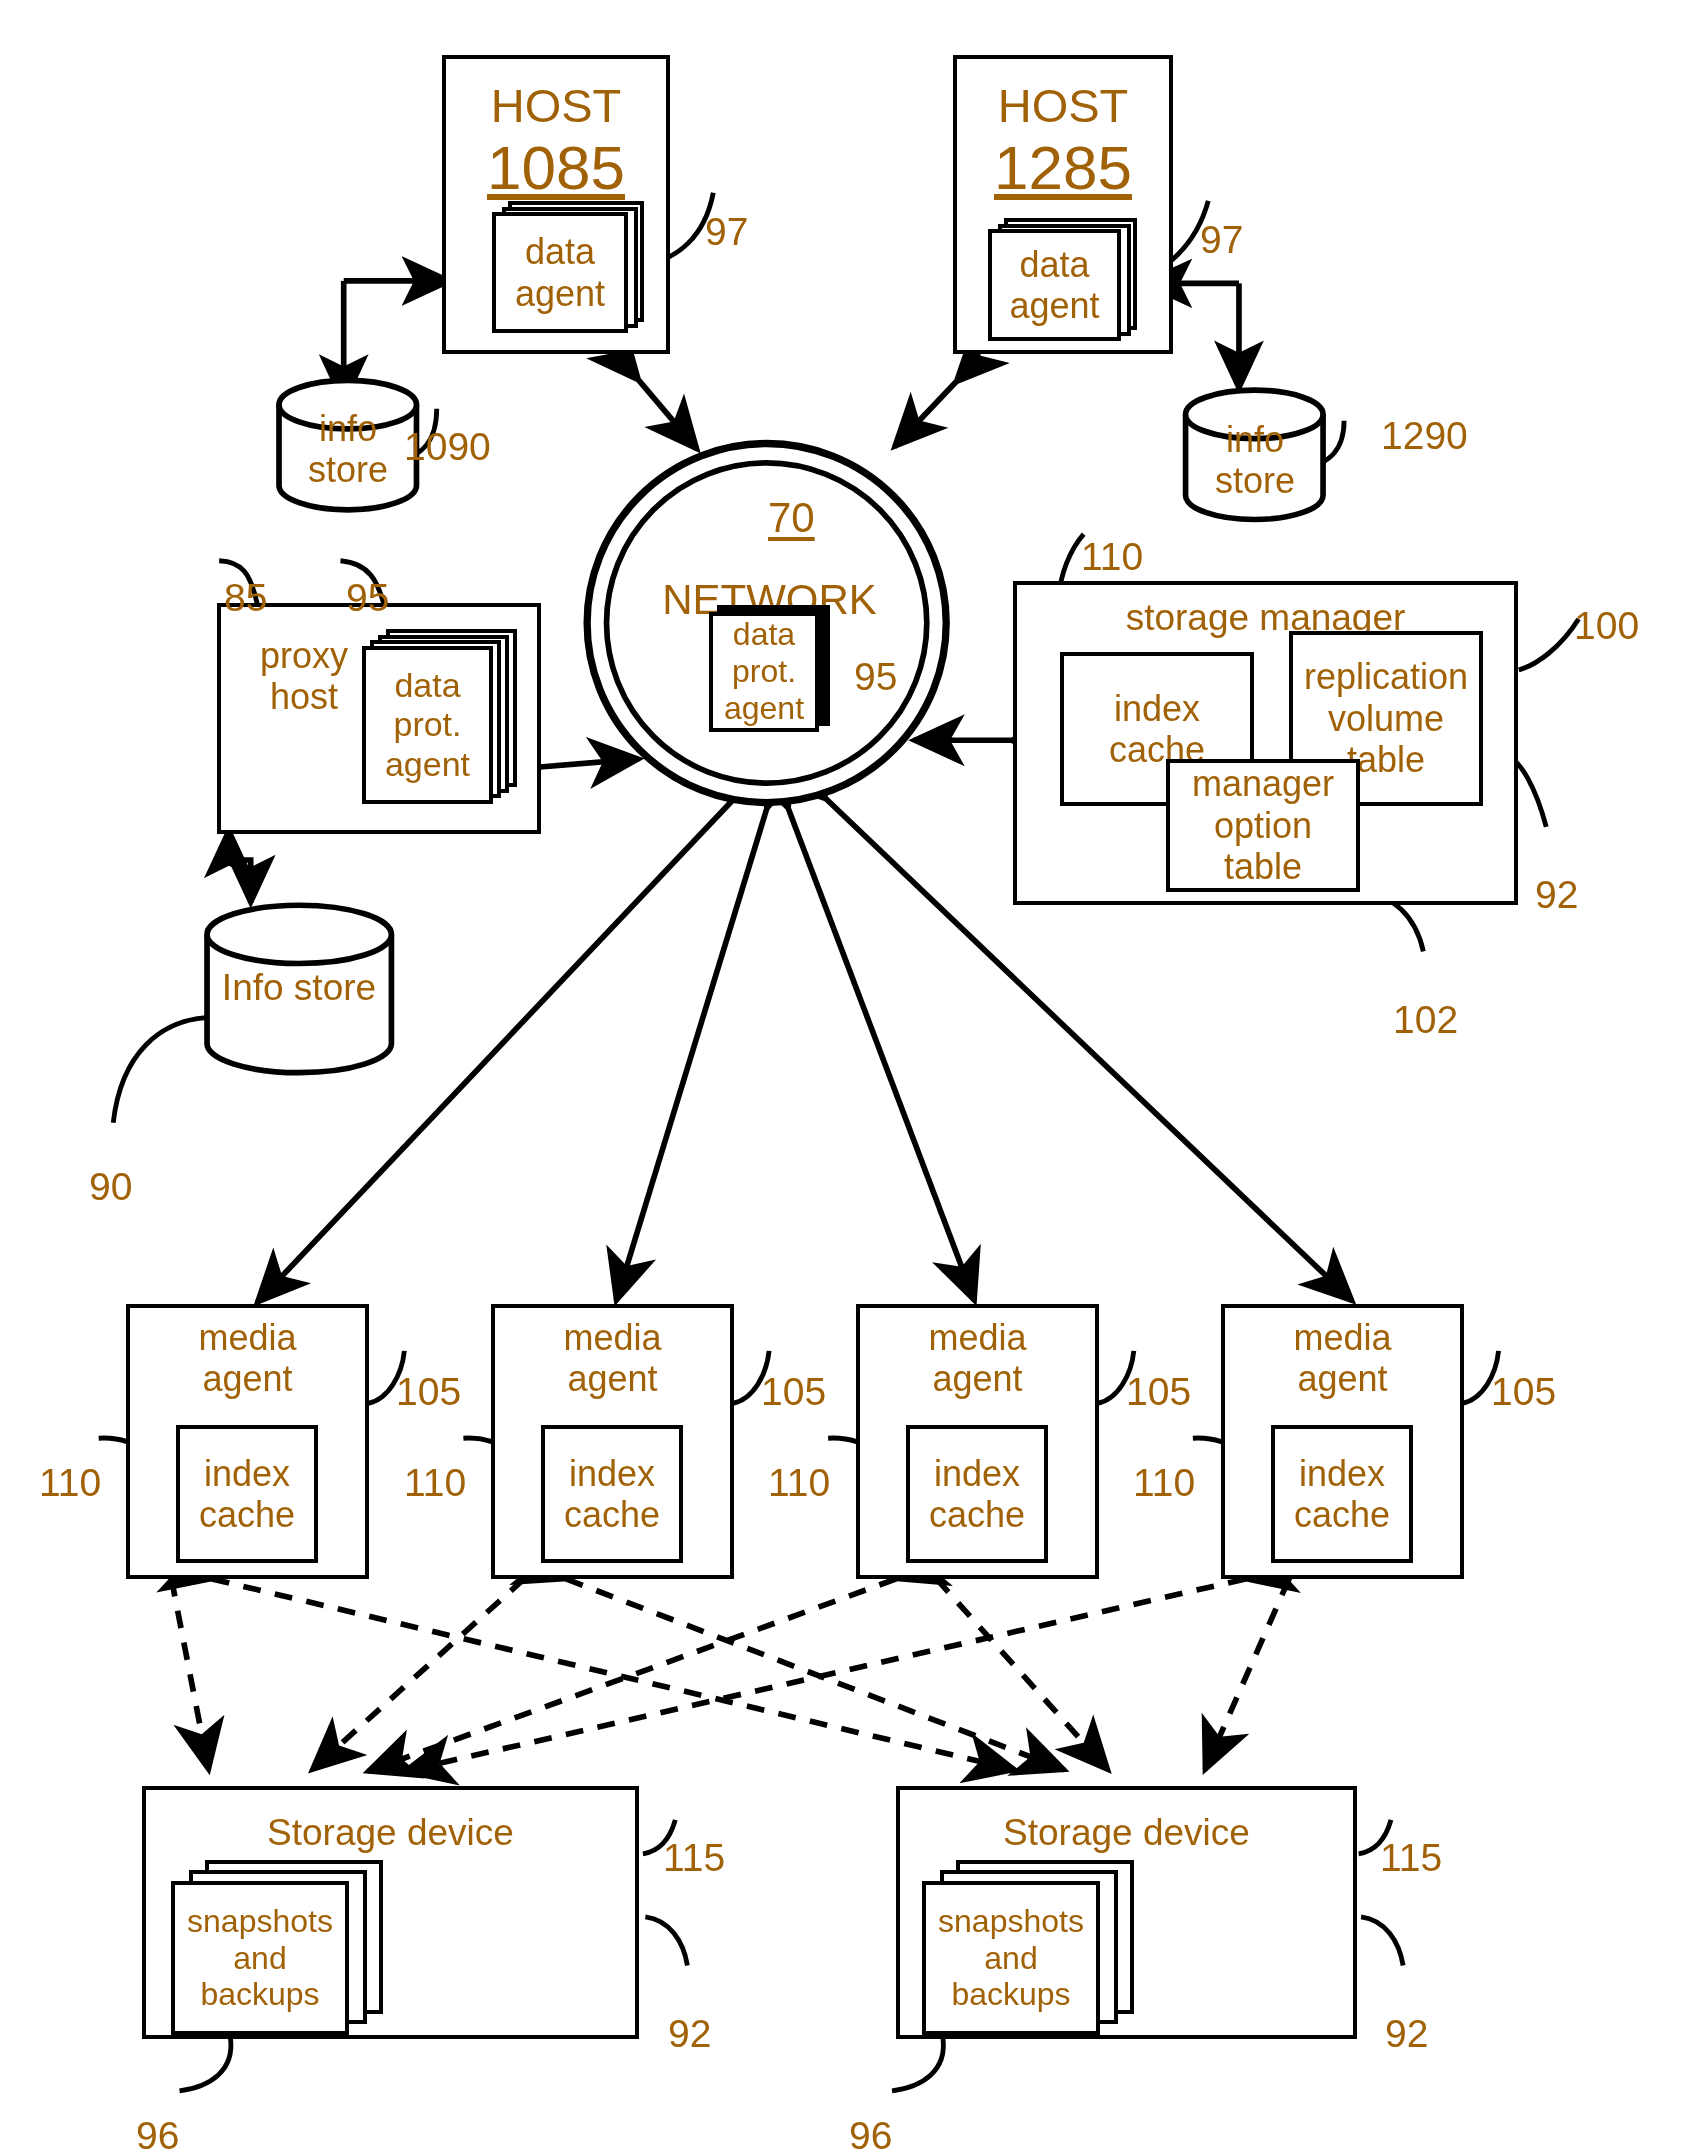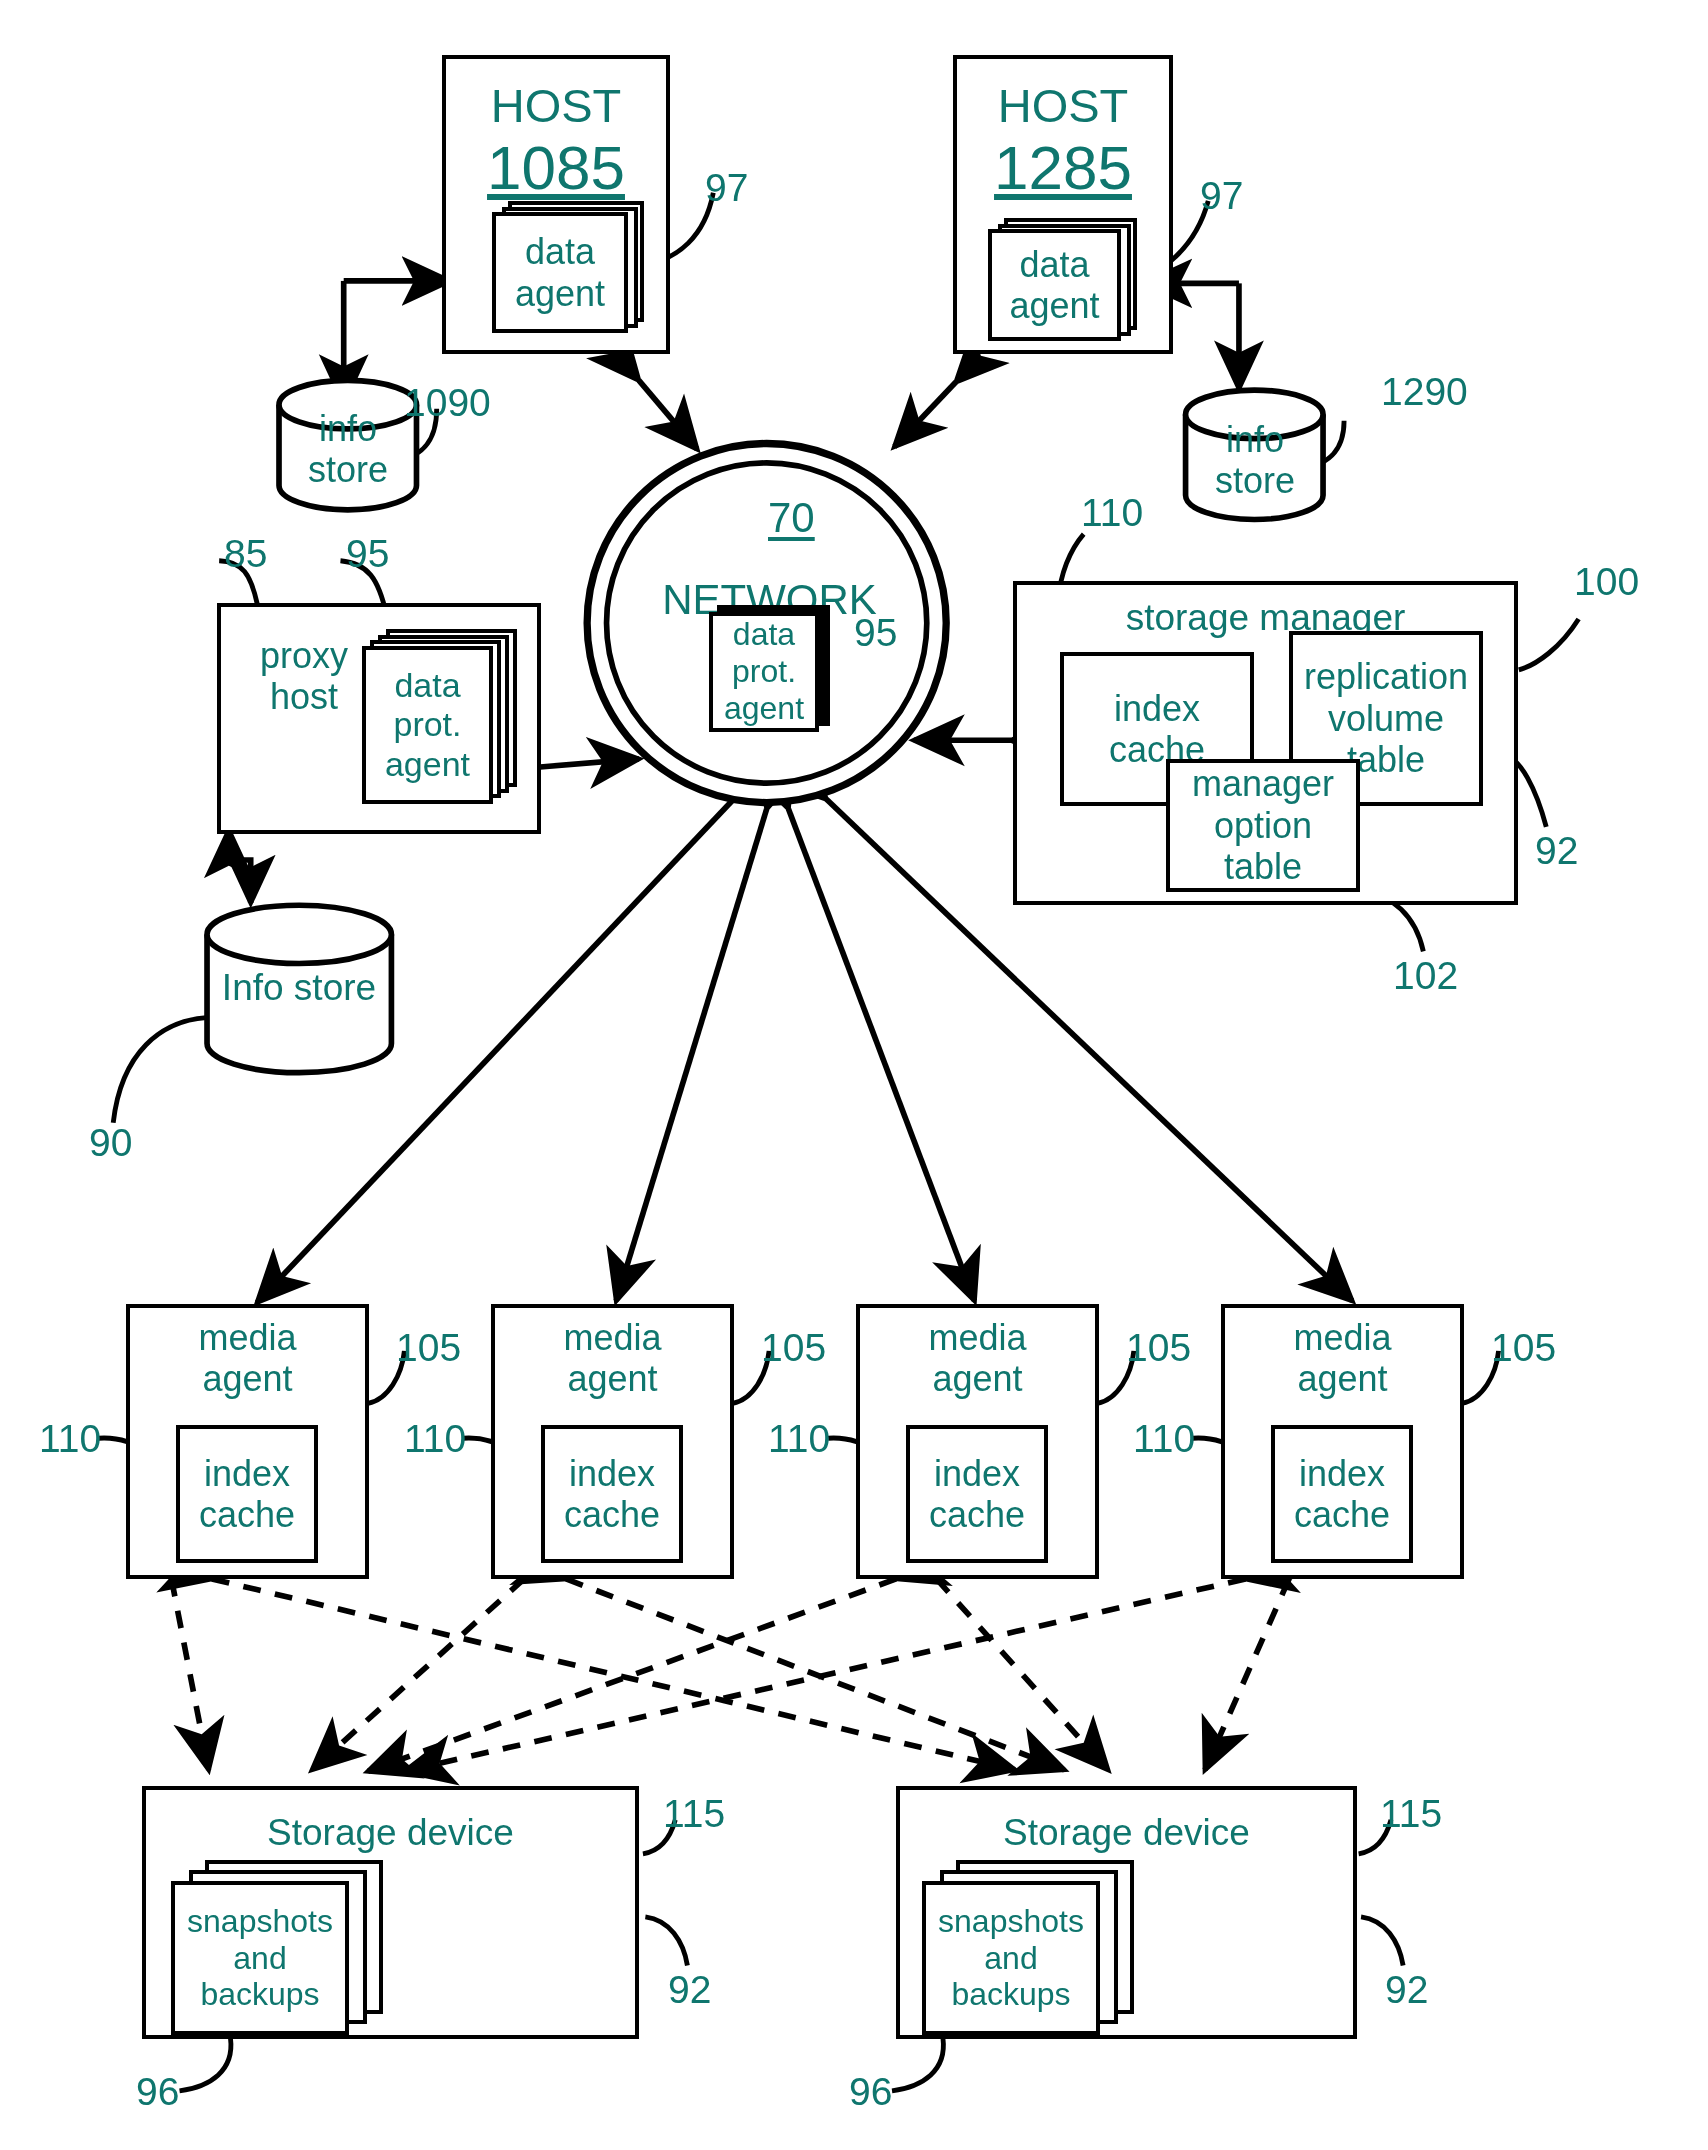--- a/index.html
+++ b/index.html
@@ -6,21 +6,21 @@
     margin: 0;
     padding: 0;
     background: #ffffff;
   }
   #root {
     position: relative;
     width: 1708px;
     height: 2151px;
     background: #ffffff;
     font-family: "Liberation Sans", sans-serif;
-    color: #0f766e;
+    color: #a16207;
     overflow: hidden;
   }
   svg.layer {
     position: absolute;
     left: 0; top: 0;
     width: 1708px;
     height: 2151px;
     pointer-events: none;
   }
   .node {
@@ -57,20 +57,21 @@
     align-items: center;
     justify-content: center;
     text-align: center;
     line-height: 1.15;
   }
   .ref {
     position: absolute;
     font-size: 39px;
     line-height: 1;
     white-space: nowrap;
+    margin-top: 44px;
   }
   .label {
     position: absolute;
     font-size: 36px;
     line-height: 1.14;
     text-align: center;
     white-space: pre-line;
   }
   .inner-box {
     position: absolute;

